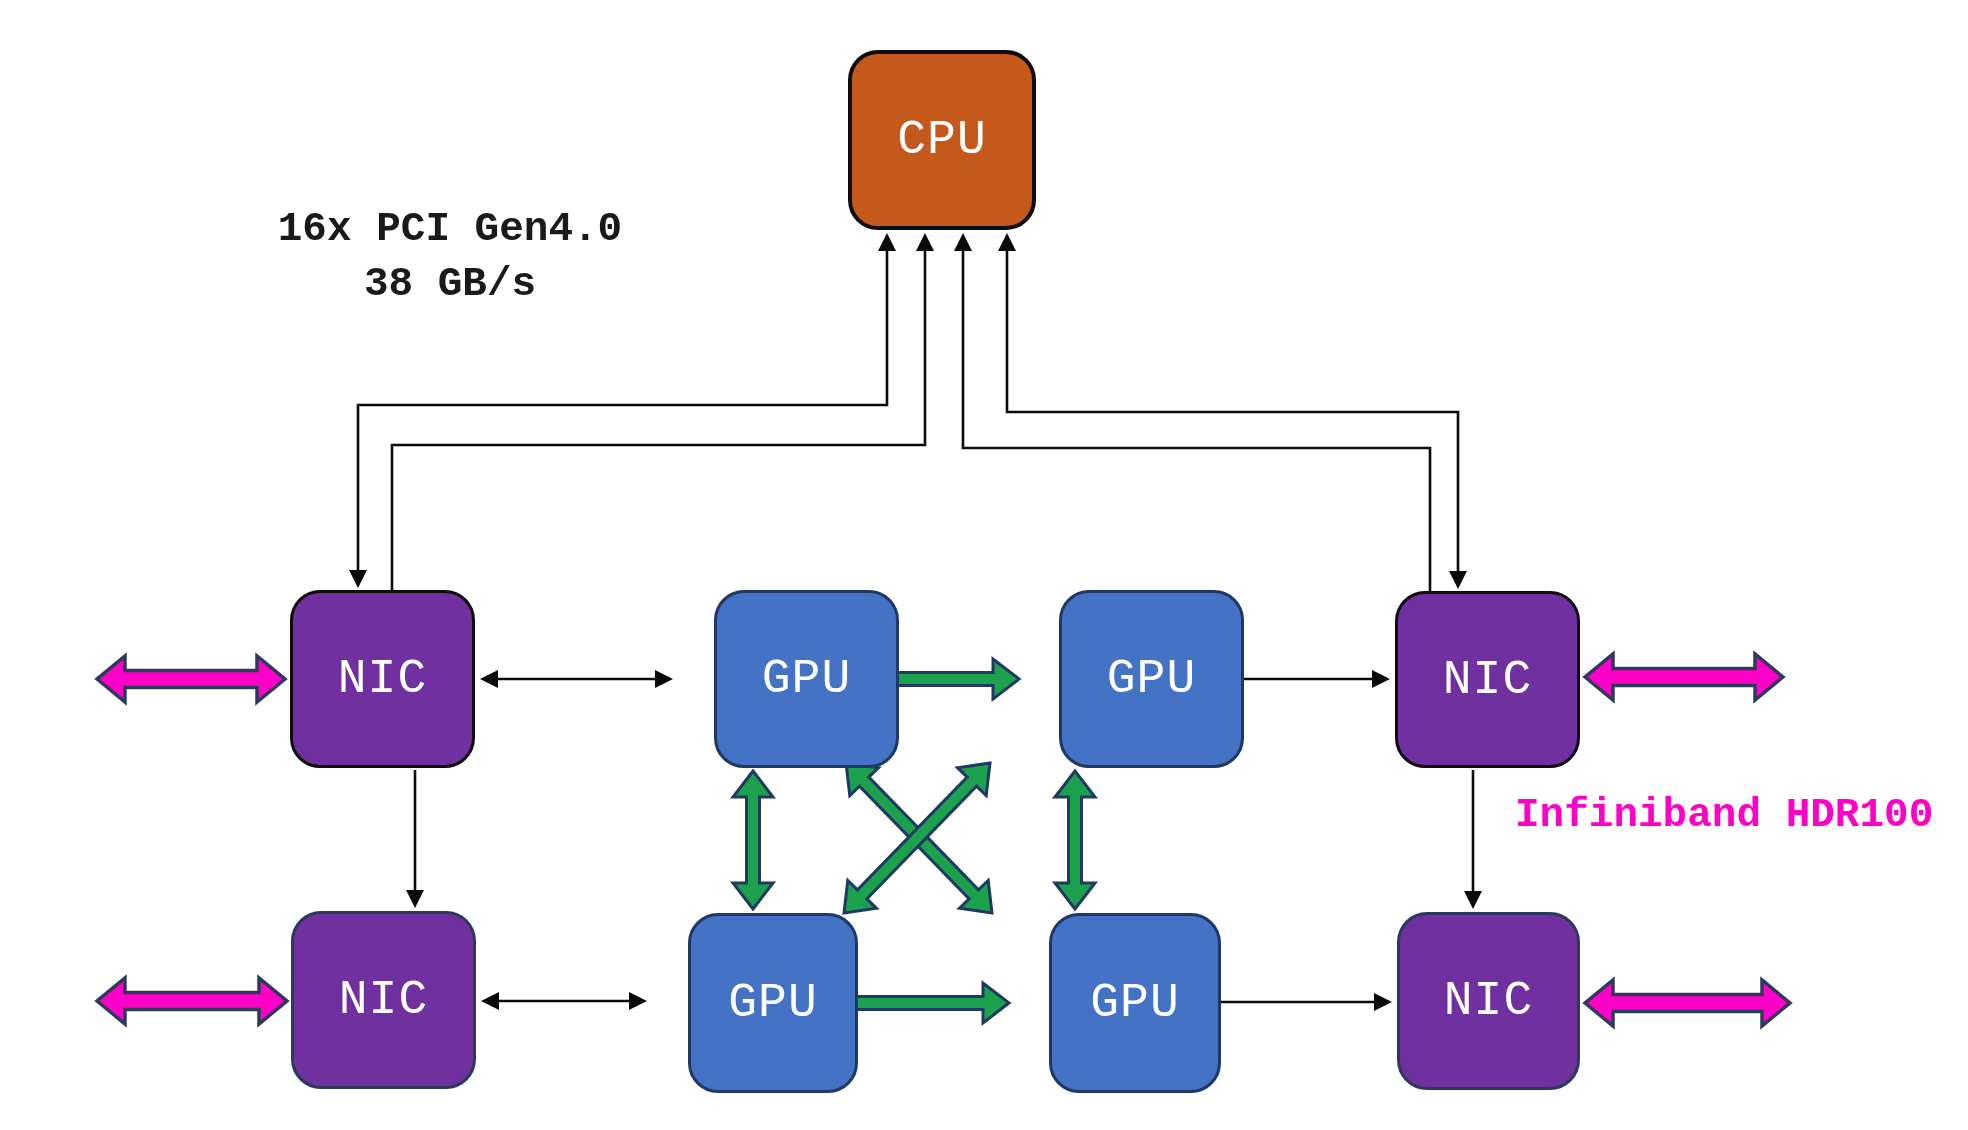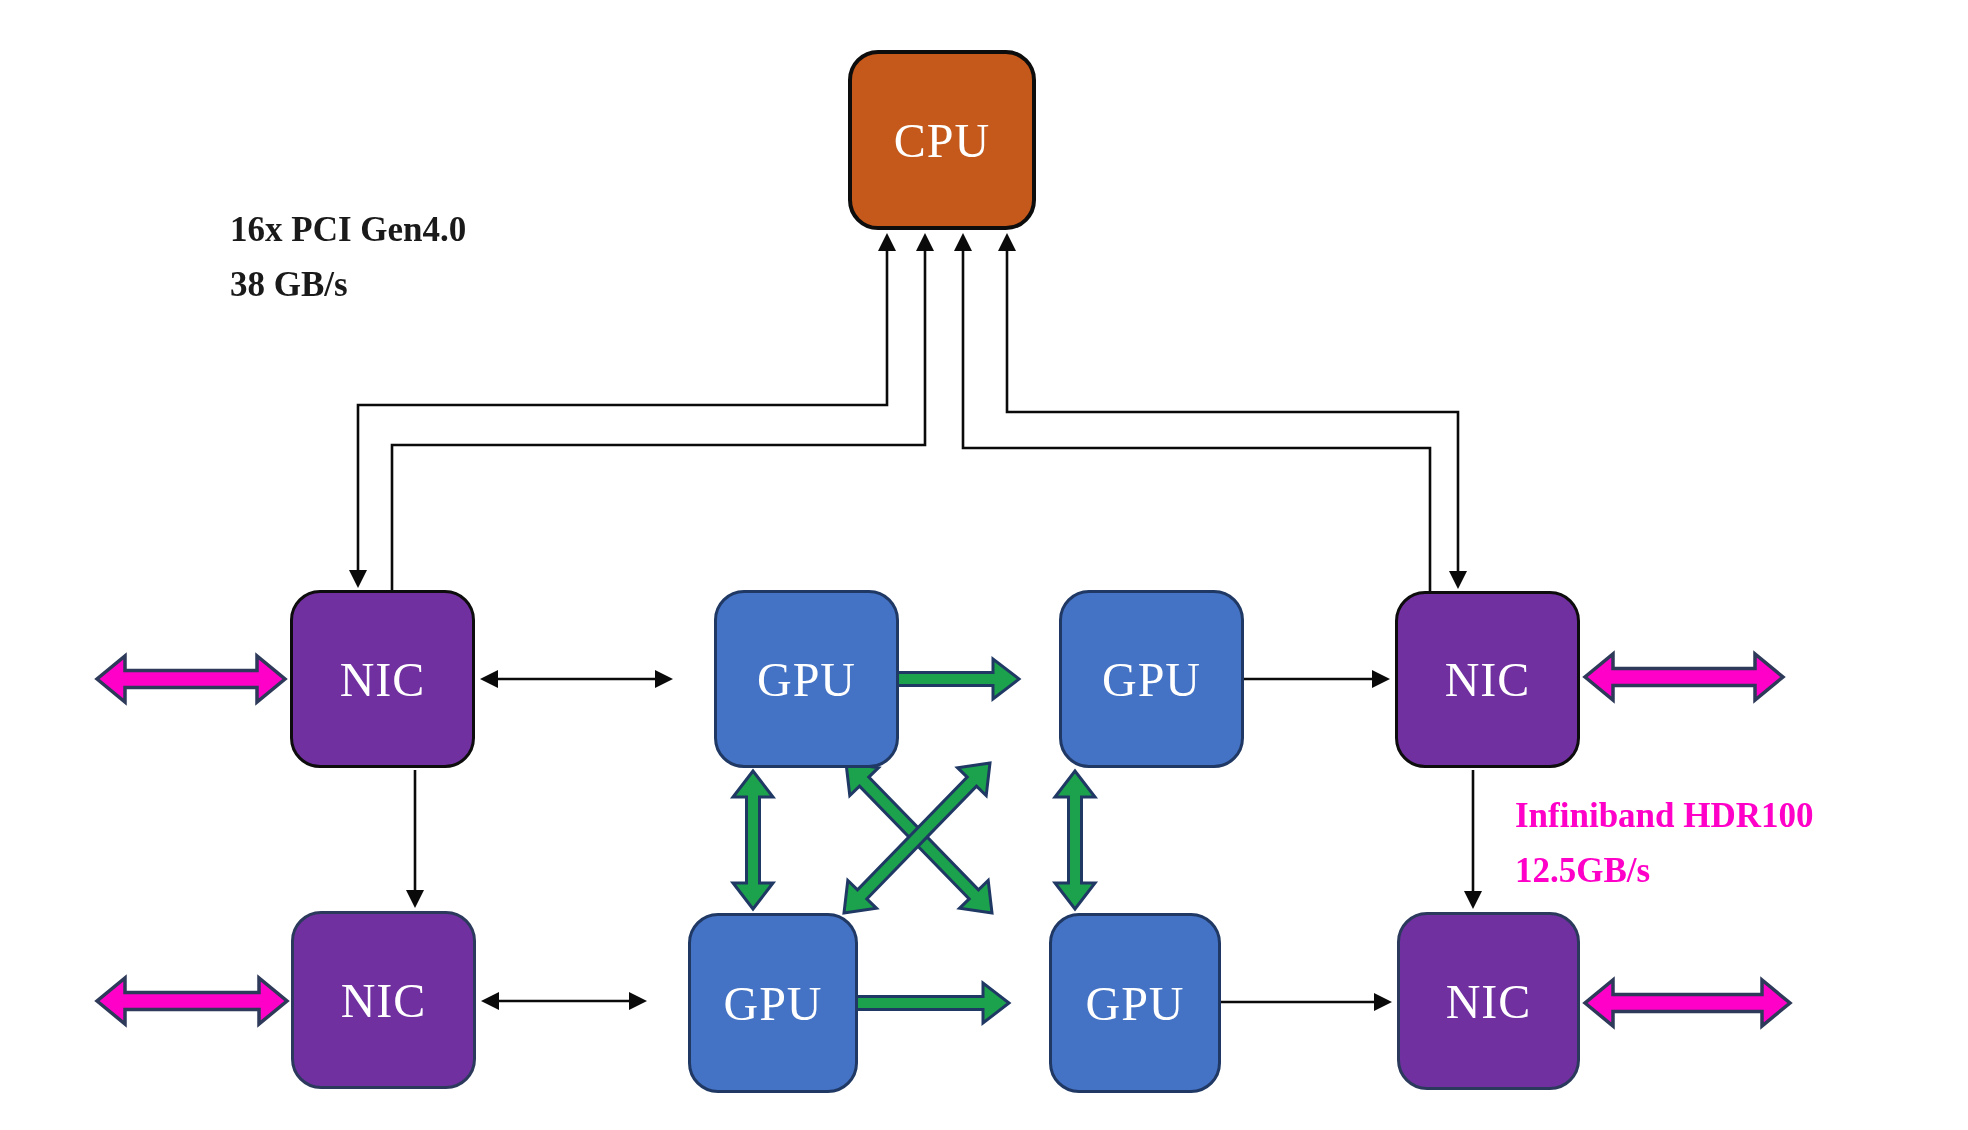--- a/index.html
+++ b/index.html
@@ -1,34 +1,34 @@
 <!DOCTYPE html>
 <html style="--background: #FFFFFF; --cpu-fill: #C4591B; --cpu-border: #0D0D0D; --nic-fill: #7030A0; --nic-border-dark: #0D0D0D; --nic-border-navy: #2B3A5C; --gpu-fill: #4472C4; --gpu-border: #1F3864; --nvlink-green: #1CA24D; --nvlink-outline: #1F3864; --infiniband-magenta: #FF00C8; --infiniband-outline: #2E3A59; --pci-black: #0A0A0A; --label-black: #1A1A1A; --label-green: #0FA551; --label-magenta: #FF00C8;"><head>
 <meta charset="utf-8">
 <style>
   html,body{margin:0;padding:0;background:#fff;}
   .canvas{
     position:relative;width:1968px;height:1130px;overflow:hidden;
     background:var(--background,#fff);
-    font-family:Liberation Serif, serif;
+    font-family:Liberation Mono, monospace;
   }
   #wires{position:absolute;left:0;top:0;}
   .node{
     position:absolute;border-radius:30px;
     display:flex;align-items:center;justify-content:center;
     color:#fff;font-size:48px;font-weight:400;letter-spacing:1px;
     box-sizing:border-box;
   }
   .node.cpu{background:var(--cpu-fill);border:4px solid var(--cpu-border);}
   .node.gpu{background:var(--gpu-fill);border:3.5px solid var(--gpu-border);margin-left:36px;}
   .node.nic-dark{background:var(--nic-fill);border:3.5px solid var(--nic-border-dark);}
   .node.nic-navy{background:var(--nic-fill);border:3.5px solid var(--nic-border-navy);}
   .caption{
-    position:absolute;
-    font-size:35px;line-height:55px;font-weight:600;white-space:nowrap;
+    position:absolute;text-align:center;
+    font-size:41px;line-height:55px;font-weight:600;white-space:nowrap;
   }
   .caption.black{color:var(--label-black);}
   .caption.green{color:var(--label-green);}
   .caption.magenta{color:var(--label-magenta);}
 </style>
 </head>
 <body>
 
 <div class="canvas">
 
@@ -100,16 +100,15 @@
   </div>
 
   <div class="caption black" style="left:230px;top:202px;width:440px">
     <div>16x PCI Gen4.0</div>
     <div>38 GB/s</div>
   </div>
 
 
   <div class="caption magenta" style="left:1515px;top:788px;width:400px">
     <div>Infiniband HDR100</div>
-    <div>12.5GB/s</div>
   </div>
 
 </div>
 
 </body></html>

